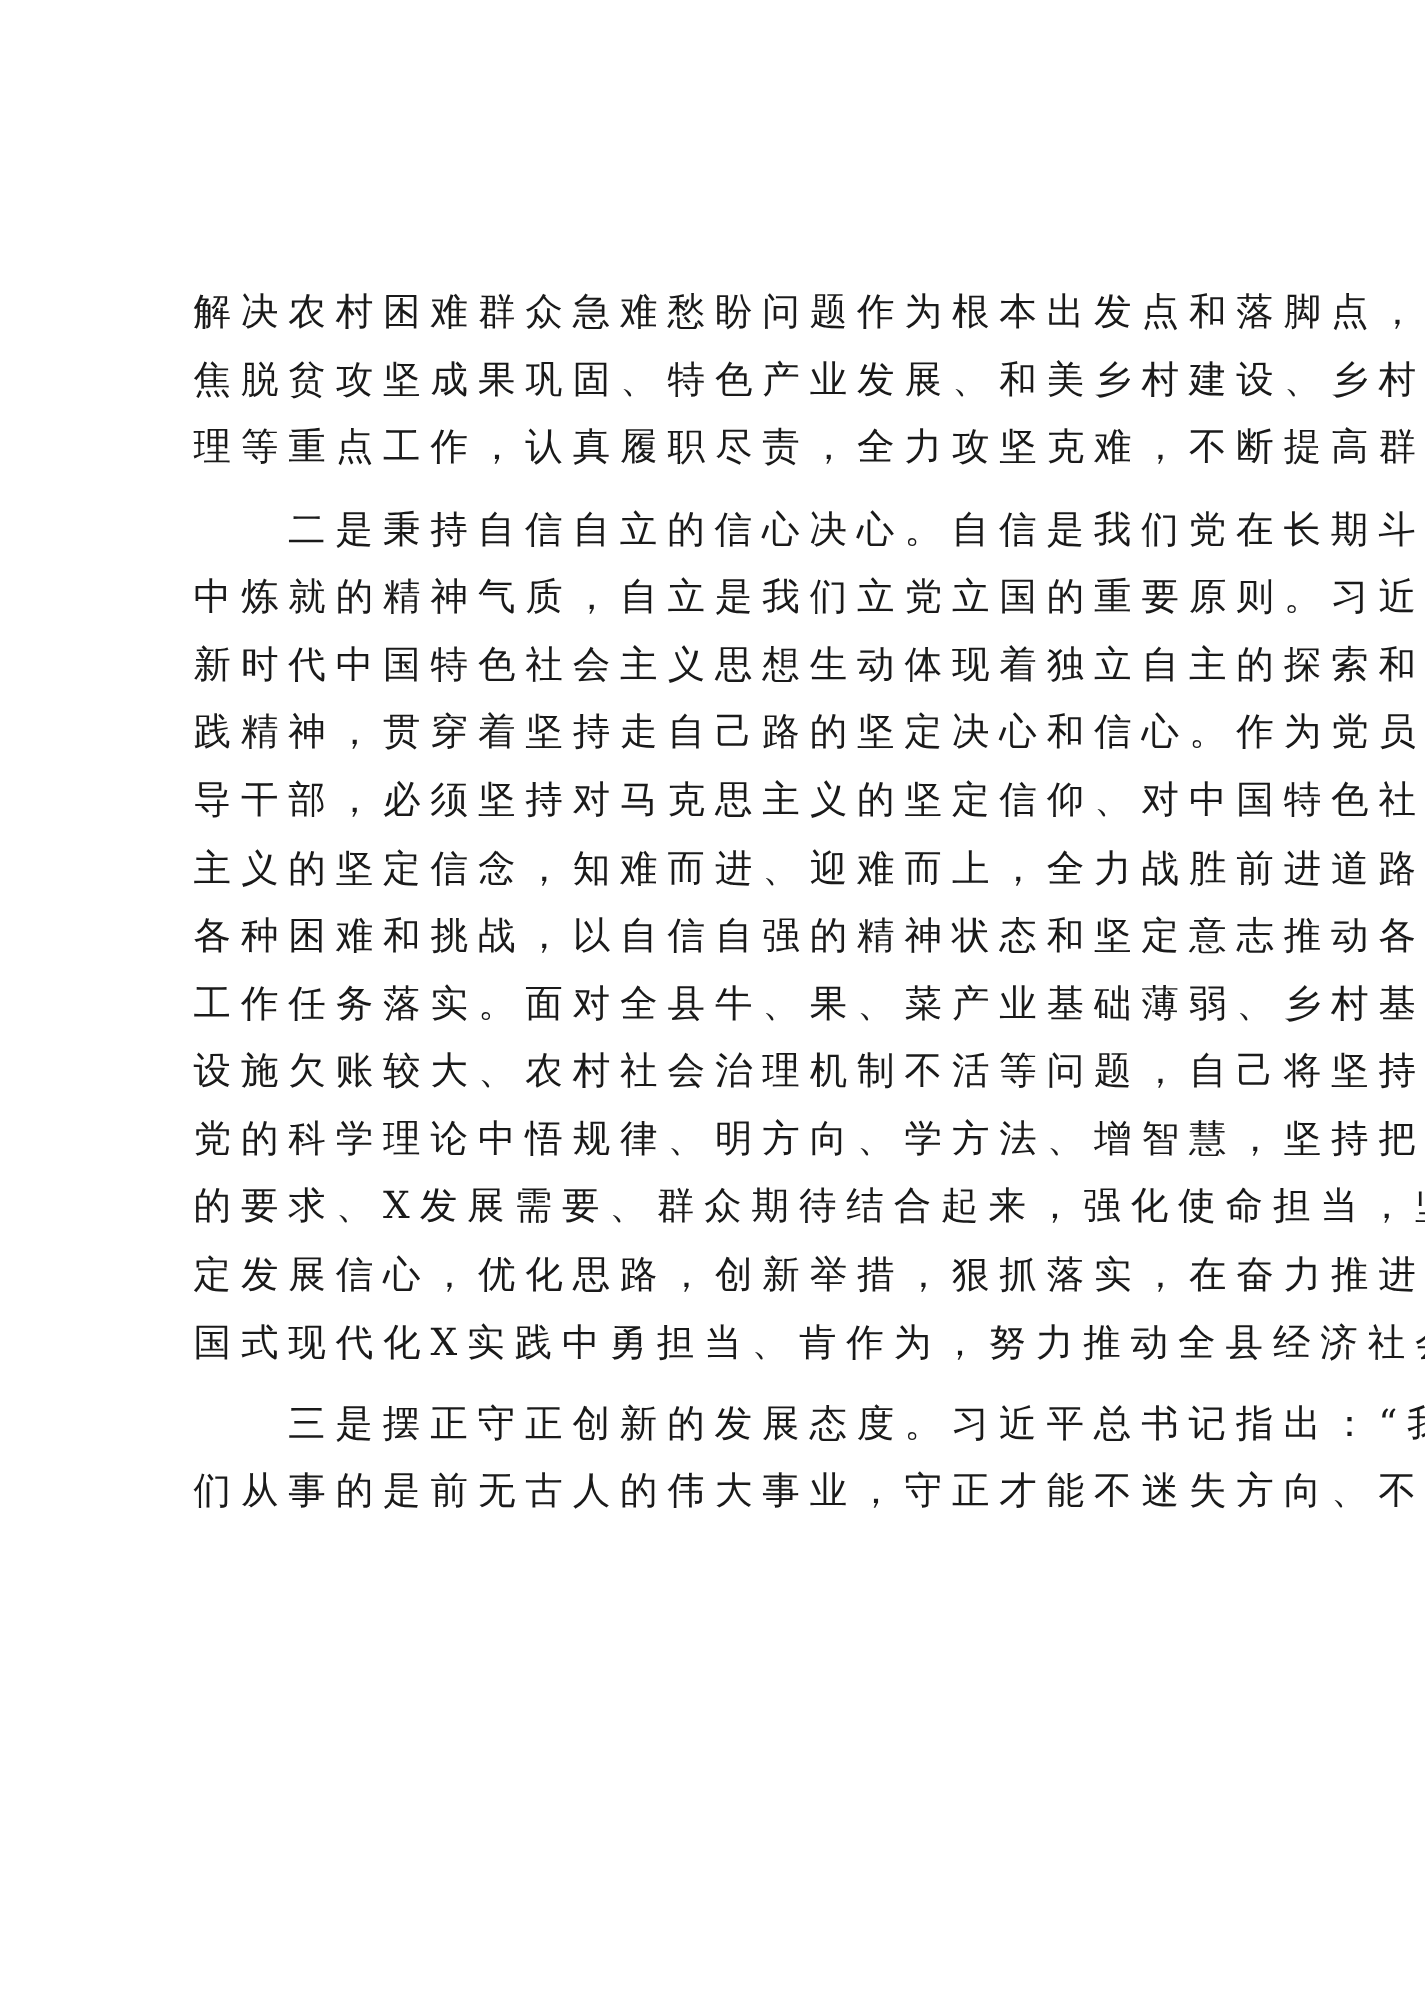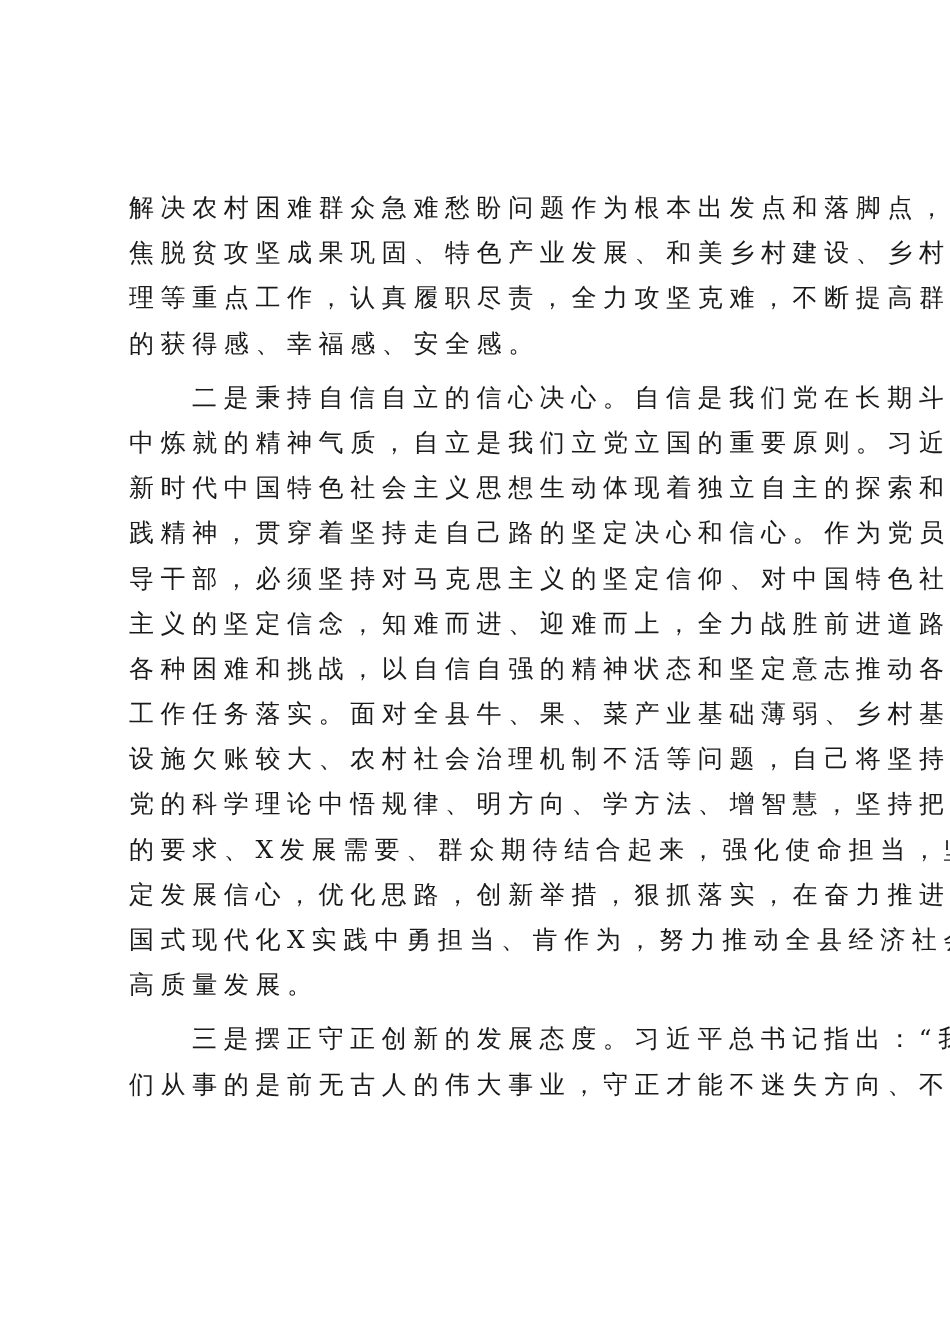--- a/index.html
+++ b/index.html
@@ -53,38 +53,36 @@
 </head>
 <body>
 
 <div class="page">
   <div class="content">
 
     <div class="para">
       <span class="line">解决农村困难群众急难愁盼问题作为根本出发点和落脚点，聚</span>
       <span class="line">焦脱贫攻坚成果巩固、特色产业发展、和美乡村建设、乡村治</span>
       <span class="line">理等重点工作，认真履职尽责，全力攻坚克难，不断提高群众</span>
-      <span class="line">的获得感、幸福感、安全感。</span>
     </div>
 
     <div class="para">
       <span class="line indent">二是秉持自信自立的信心决心。自信是我们党在长期斗争</span>
       <span class="line">中炼就的精神气质，自立是我们立党立国的重要原则。习近平</span>
       <span class="line">新时代中国特色社会主义思想生动体现着独立自主的探索和实</span>
       <span class="line">践精神，贯穿着坚持走自己路的坚定决心和信心。作为党员领</span>
       <span class="line">导干部，必须坚持对马克思主义的坚定信仰、对中国特色社会</span>
       <span class="line">主义的坚定信念，知难而进、迎难而上，全力战胜前进道路上</span>
       <span class="line">各种困难和挑战，以自信自强的精神状态和坚定意志推动各项</span>
       <span class="line">工作任务落实。面对全县牛、果、菜产业基础薄弱、乡村基础</span>
       <span class="line">设施欠账较大、农村社会治理机制不活等问题，自己将坚持从</span>
       <span class="line">党的科学理论中悟规律、明方向、学方法、增智慧，坚持把党</span>
       <span class="line">的要求、X发展需要、群众期待结合起来，强化使命担当，坚</span>
       <span class="line">定发展信心，优化思路，创新举措，狠抓落实，在奋力推进中</span>
       <span class="line">国式现代化X实践中勇担当、肯作为，努力推动全县经济社会</span>
-      <span class="line">高质量发展。</span>
     </div>
 
     <div class="para">
       <span class="line indent">三是摆正守正创新的发展态度。习近平总书记指出：“我</span>
       <span class="line">们从事的是前无古人的伟大事业，守正才能不迷失方向、不犯</span>
     </div>
 
   </div>
 </div>
 

